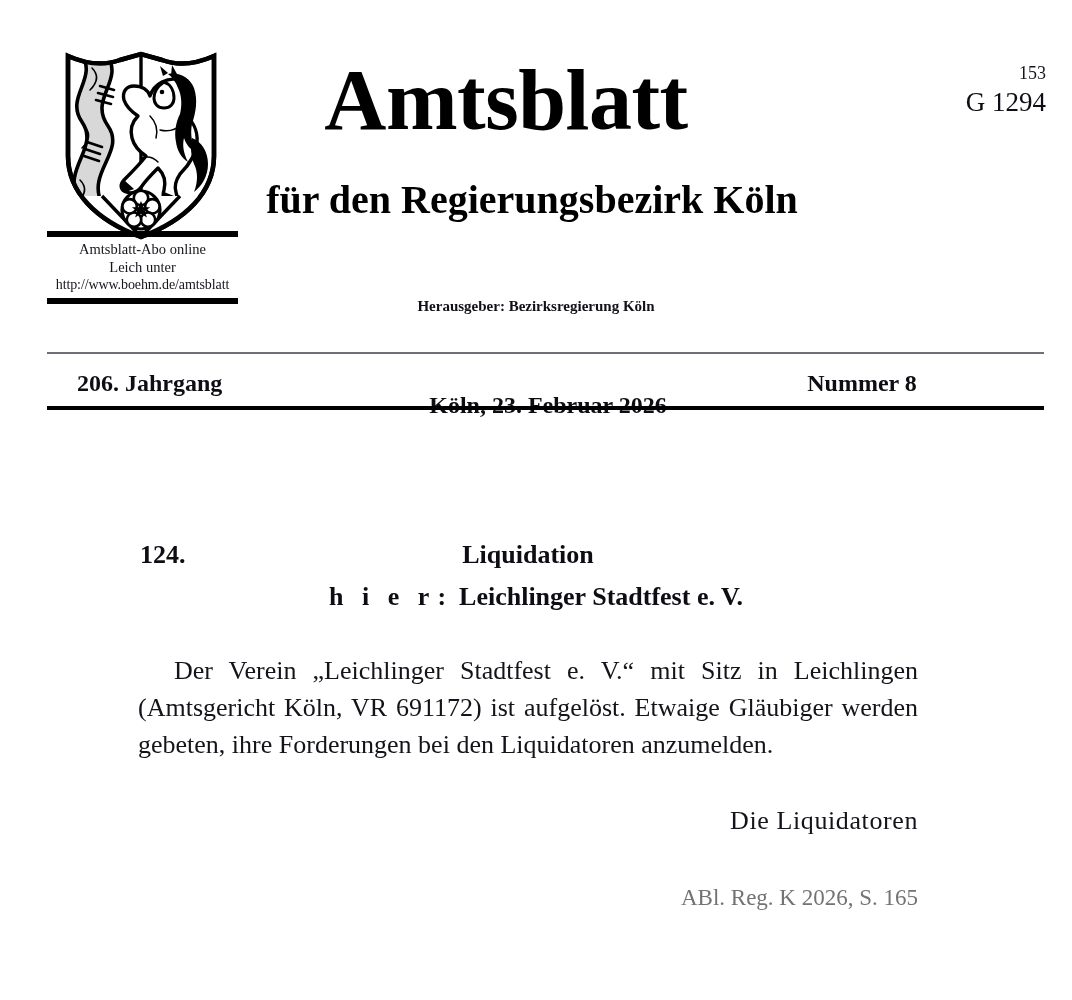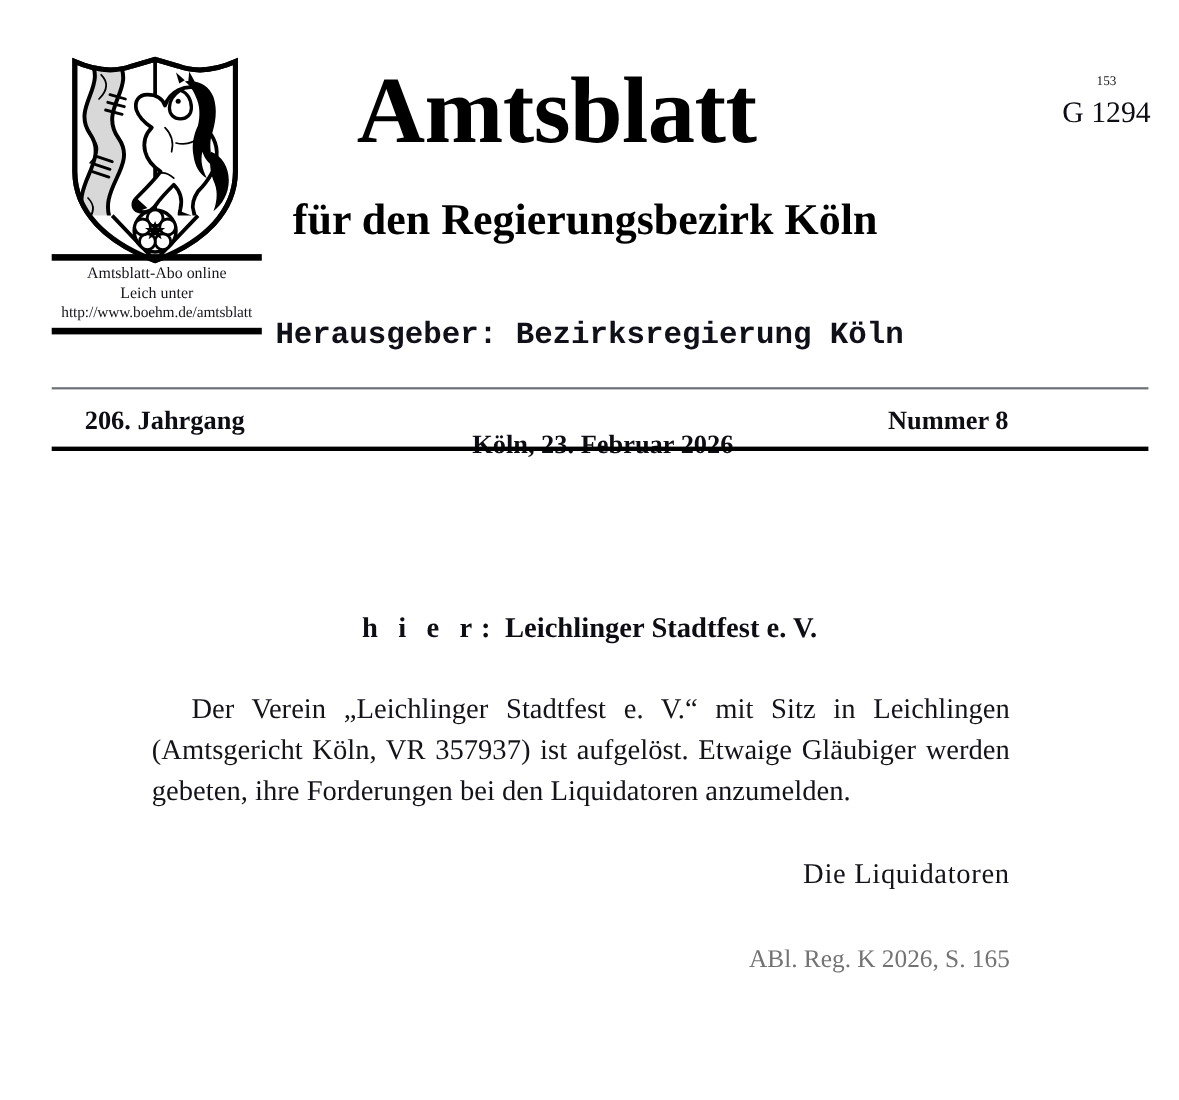--- a/index.html
+++ b/index.html
@@ -89,40 +89,38 @@
     line-height: 48px;
     font-weight: bold;
     color: #000000;
   }
   .publisher {
     position: absolute;
     left: 0;
     top: 291px;
     width: 1072px;
     text-align: center;
-    font-size: 28px;
+    font-size: 15px;
     line-height: 30px;
     font-weight: bold;
     color: #101018;
-    font-family: Liberation Mono, monospace;
   }
 
   
   .codes {
     position: absolute;
     right: 26px;
     top: 62px;
     text-align: right;
     line-height: 1;
   }
   .code-page {
-    font-size: 12px;
+    font-size: 18px;
     line-height: 22px;
     color: #15151c;
-    text-align: center;
   }
   .code-postal {
     font-size: 27px;
     line-height: 32px;
     margin-top: 2px;
     color: #0d0d14;
   }
 
   
   .rule-top {
@@ -182,21 +180,21 @@
     position: absolute;
     left: 138px;
     top: 0;
     width: 780px;
     text-align: center;
     font-size: 26px;
     font-weight: bold;
     color: #0d0d14;
   }
   .article-subject {
-    margin-top: 16px;
+    margin-top: 4px;
     width: 1072px;
     text-align: center;
     font-size: 26px;
     font-weight: bold;
     color: #0d0d14;
   }
   .article-subject .sperr {
     letter-spacing: 6px;
   }
   .article-subject .sperr-colon {
@@ -390,28 +388,32 @@
   <div class="rule-top"></div>
   <div class="issue-bar">
     <div class="slot left">206. Jahrgang</div>
     <div class="slot center">Köln, 23. Februar 2026</div>
     <div class="slot right">Nummer 8</div>
   </div>
   <div class="rule-bottom"></div>
 
   <div class="article">
 
+    <div class="article-head">
+      <div class="article-number">124.</div>
+      <div class="article-title">Liquidation</div>
+    </div>
 
     <div class="article-subject">
       <span class="sperr">h i e r</span><span class="sperr-colon">:</span>&nbsp;
       <span>Leichlinger Stadtfest e. V.</span>
     </div>
 
     <div class="article-body">
-      <p>Der Verein „Leichlinger Stadtfest e. V.“ mit Sitz in Leich­lingen (Amtsgericht Köln, VR 357937) ist aufgelöst. Etwaige Gläubiger werden gebeten, ihre Forderungen bei den Liquidatoren anzumelden.</p>
+      <p>Der Verein „Leichlinger Stadtfest e. V.“ mit Sitz in Leich­lingen (Amtsgericht Köln, VR 691172) ist aufgelöst. Etwaige Gläubiger werden gebeten, ihre Forderungen bei den Liquidatoren anzumelden.</p>
     </div>
 
     <div class="signature">Die Liquidatoren</div>
 
     <div class="citation">ABl. Reg. K 2026, S. 165</div>
   </div>
 
 </div>
 
 </body></html>

